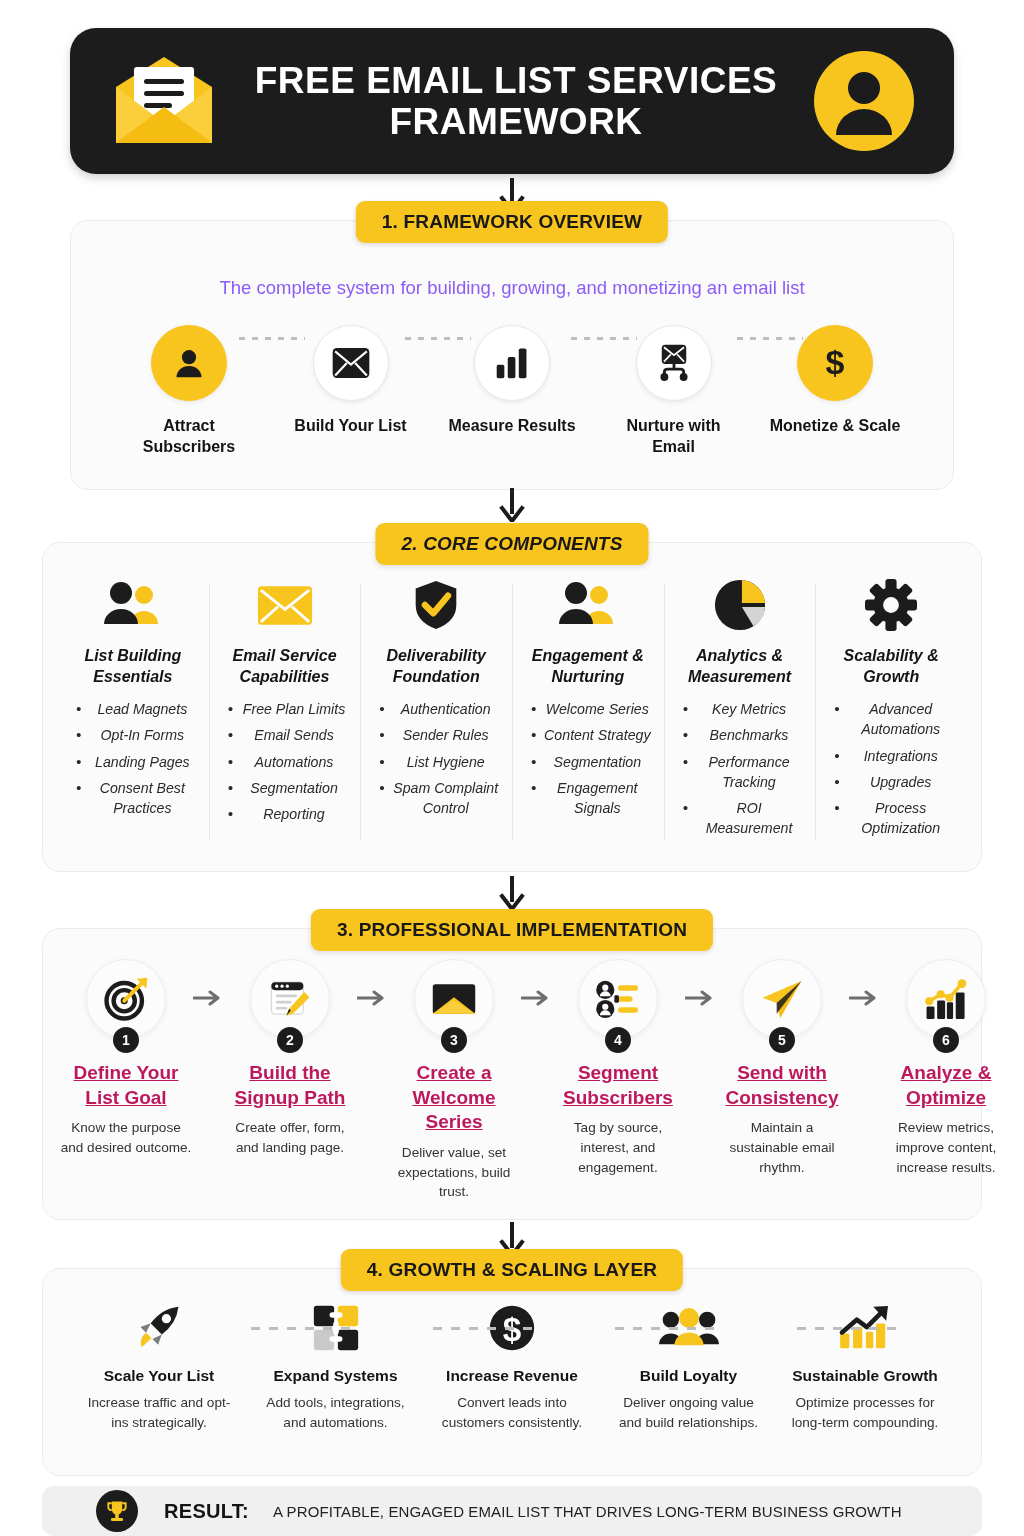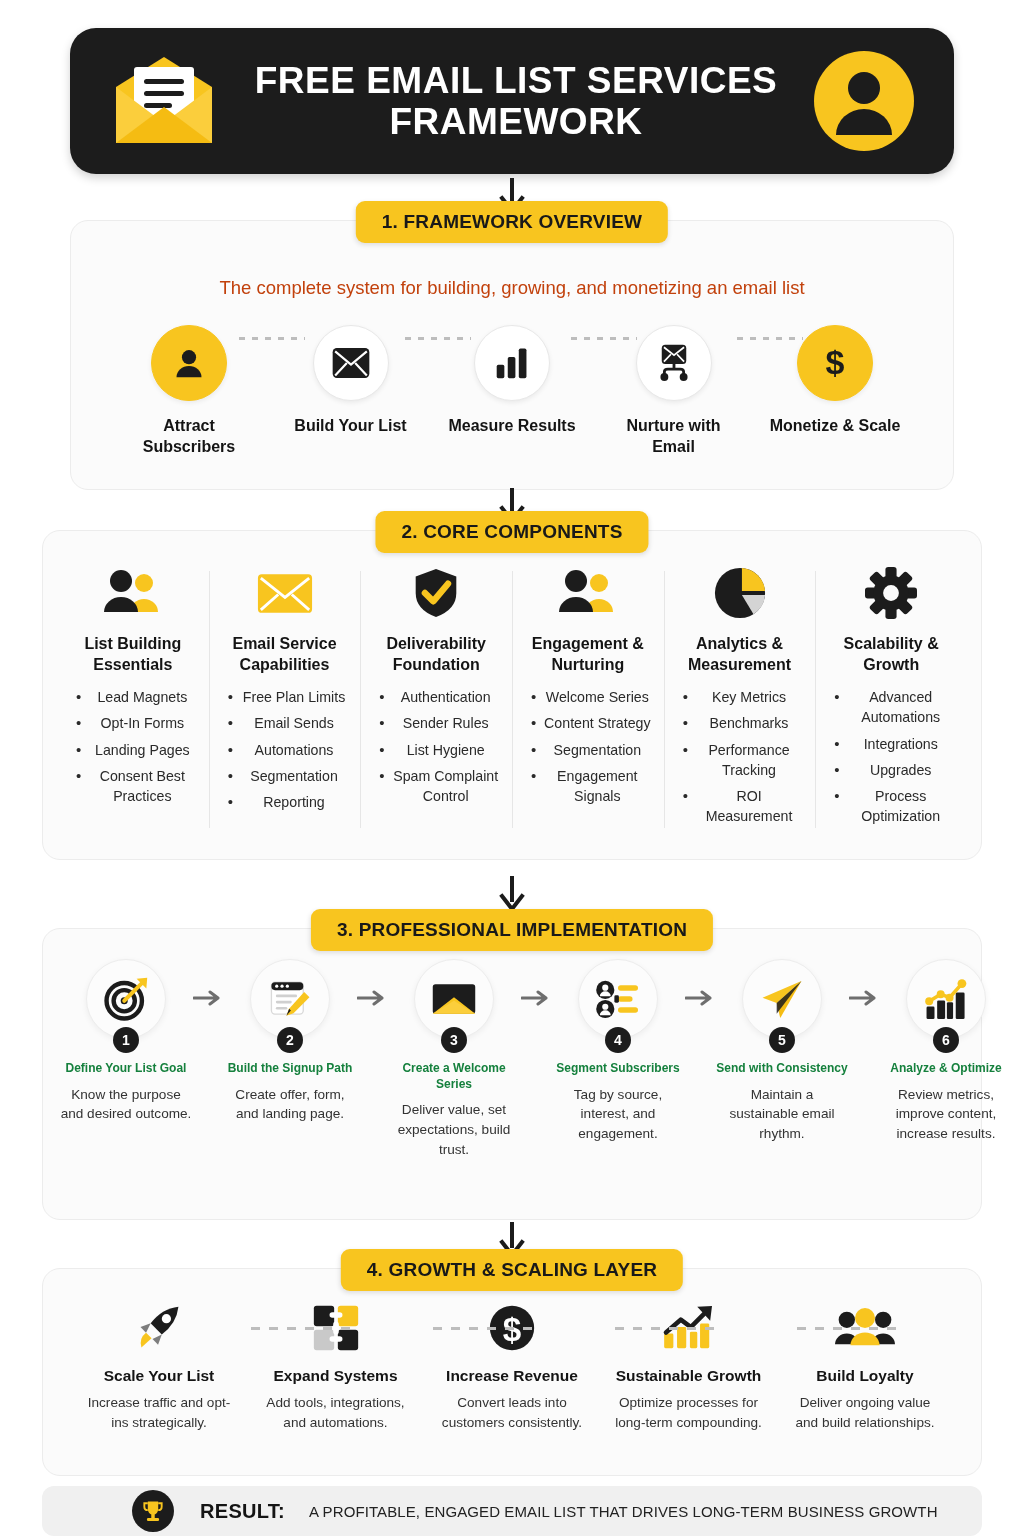--- a/index.html
+++ b/index.html
@@ -45,21 +45,21 @@
     position: absolute; top: -20px; left: 50%; transform: translateX(-50%);
     background: #f8c51f; color: #191919;
     font-weight: bold; font-size: 19px; letter-spacing: .2px;
     padding: 10px 26px; border-radius: 9px; white-space: nowrap;
     box-shadow: 0 2px 5px rgba(0,0,0,.12);
   }
 
   
   .s1 { top: 220px; height: 270px; }
   .s1-sub {
-    text-align: center; font-size: 18.5px; color: #c2410c;
+    text-align: center; font-size: 18.5px; color: #8b5cf6;
     margin-top: 56px;
   }
   .s1-row {
     display: flex; align-items: flex-start; justify-content: space-between;
     padding: 26px 52px 0 52px; position: relative;
   }
   .s1-item { width: 132px; text-align: center; position: relative; }
   .circ {
     width: 76px; height: 76px; border-radius: 50%;
     background: #ffffff; border: 1px solid #e8e8e8;
@@ -69,21 +69,21 @@
   }
   .circ.filled { background: #f8c51f; border-color: #f8c51f; }
   .s1-label { font-size: 16px; font-weight: bold; color: #141414; line-height: 1.32; }
   .dots {
     position: absolute; top: 38px; height: 3px;
     background-image: linear-gradient(to right,#bdbdbd 0 6px, transparent 6px 13px);
     background-size: 13px 3px; background-repeat: repeat-x;
   }
 
   
-  .s2 { top: 530px; height: 330px; }
+  .s2 { top: 542px; height: 330px; font-style: italic; }
   .s2-row { display: flex; padding: 34px 14px 0 14px; }
   .s2-col {
     flex: 1; padding: 0 13px; position: relative; text-align: center;
   }
   .s2-col + .s2-col::before {
     content: ""; position: absolute; left: 0; top: 6px; bottom: 4px;
     width: 1px; background: #e6e6e6;
   }
   .s2-ico { height: 56px; display: flex; align-items: center; justify-content: center; margin-bottom: 12px; }
   .s2-title { font-size: 16px; font-weight: bold; color: #141414; line-height: 1.32; margin-bottom: 12px; }
@@ -105,21 +105,21 @@
     background: #fcfcfc; border: 1px solid #ededed;
     margin: 0 auto; display: flex; align-items: center; justify-content: center;
     box-shadow: 0 2px 6px rgba(0,0,0,.06);
   }
   .s3-num {
     width: 26px; height: 26px; border-radius: 50%; background: #1c1c1c;
     color: #fff; font-size: 14px; font-weight: bold;
     display: flex; align-items: center; justify-content: center;
     margin: -12px auto 8px auto; position: relative; z-index: 2;
   }
-  .s3-title { font-size: 12px; font-weight: bold; color: #15803d; line-height: 1.3; margin-bottom: 8px; }
+  .s3-title { font-size: 19px; font-weight: bold; color: #be185d; line-height: 1.3; margin-bottom: 8px; text-decoration: underline; }
   .s3-desc { font-size: 13.6px; color: #333; line-height: 1.45; }
   .s3-arrow { flex: 1; display: flex; align-items: center; justify-content: center; padding-top: 30px; }
   .s3-arrow svg { width: 30px; height: 18px; }
 
   
   .s4 { top: 1268px; height: 208px; }
   .s4-row { display: flex; align-items: flex-start; justify-content: space-between; padding: 30px 40px 0 40px; position: relative; }
   .s4-item { width: 152px; text-align: center; }
   .s4-ico { height: 58px; display: flex; align-items: center; justify-content: center; margin-bottom: 10px; }
   .s4-title { font-size: 15.5px; font-weight: bold; color: #141414; margin-bottom: 8px; }
@@ -127,21 +127,21 @@
   .s4-dots {
     position: absolute; top: 58px; height: 3px;
     background-image: linear-gradient(to right,#bdbdbd 0 9px, transparent 9px 18px);
     background-size: 18px 3px; background-repeat: repeat-x;
   }
 
   
   .result {
     position: absolute; left: 42px; top: 1486px; width: 940px; height: 50px;
     background: #f0f0f0; border-radius: 12px;
-    display: flex; align-items: center; padding-left: 90px;
+    display: flex; align-items: center; padding-left: 54px;
   }
   .trophy-badge {
     width: 42px; height: 42px; border-radius: 50%; background: #1c1c1c;
     display: flex; align-items: center; justify-content: center; flex: none;
   }
   .result-label { font-size: 20px; font-weight: bold; color: #141414; margin-left: 26px; letter-spacing: .3px; }
   .result-text { font-size: 15px; color: #222; margin-left: 24px; letter-spacing: .1px; }
 </style>
 </head>
 <body>
@@ -557,46 +557,46 @@
             <circle cx="26" cy="26" r="24" fill="#1c1c1c"></circle>
             <text x="26" y="40" font-family="Liberation Sans, sans-serif" font-size="36" font-weight="bold" fill="#ffffff" text-anchor="middle">$</text>
           </svg>
         </div>
         <div class="s4-title">Increase Revenue</div>
         <div class="s4-desc">Convert leads into customers consistently.</div>
       </div>
 
       <div class="s4-item">
         <div class="s4-ico">
+          <svg viewBox="0 0 66 44" width="60" height="42">
+            <circle cx="13" cy="13" r="9" fill="#1c1c1c"></circle>
+            <path d="M0 40 a13 12 0 0 1 26 0 Z" fill="#1c1c1c"></path>
+            <circle cx="53" cy="13" r="9" fill="#1c1c1c"></circle>
+            <path d="M40 40 a13 12 0 0 1 26 0 Z" fill="#1c1c1c"></path>
+            <circle cx="33" cy="11" r="11" fill="#f8c51f"></circle>
+            <path d="M17 41 a16 14 0 0 1 32 0 Z" fill="#f8c51f"></path>
+          </svg>
+        </div>
+        <div class="s4-title">Build Loyalty</div>
+        <div class="s4-desc">Deliver ongoing value and build relationships.</div>
+      </div>
+
+      <div class="s4-item">
+        <div class="s4-ico">
           <svg viewBox="0 0 58 50" width="54" height="46">
             <rect x="2" y="31" width="10" height="16" rx="1.5" fill="#f8c51f"></rect>
             <rect x="16" y="24" width="10" height="23" rx="1.5" fill="#f8c51f"></rect>
             <rect x="30" y="29" width="8" height="18" rx="1.5" fill="#f8c51f"></rect>
             <rect x="41" y="20" width="10" height="27" rx="1.5" fill="#f8c51f"></rect>
             <path d="M4 30 L20 16 L31 24 L50 5" stroke="#1c1c1c" stroke-width="5" fill="none" stroke-linecap="round" stroke-linejoin="round"></path>
             <path d="M38 2 L54 1 L52 17 Z" fill="#1c1c1c"></path>
           </svg>
         </div>
         <div class="s4-title">Sustainable Growth</div>
         <div class="s4-desc">Optimize processes for long-term compounding.</div>
-      </div>
-
-      <div class="s4-item">
-        <div class="s4-ico">
-          <svg viewBox="0 0 66 44" width="60" height="42">
-            <circle cx="13" cy="13" r="9" fill="#1c1c1c"></circle>
-            <path d="M0 40 a13 12 0 0 1 26 0 Z" fill="#1c1c1c"></path>
-            <circle cx="53" cy="13" r="9" fill="#1c1c1c"></circle>
-            <path d="M40 40 a13 12 0 0 1 26 0 Z" fill="#1c1c1c"></path>
-            <circle cx="33" cy="11" r="11" fill="#f8c51f"></circle>
-            <path d="M17 41 a16 14 0 0 1 32 0 Z" fill="#f8c51f"></path>
-          </svg>
-        </div>
-        <div class="s4-title">Build Loyalty</div>
-        <div class="s4-desc">Deliver ongoing value and build relationships.</div>
       </div>
     </div>
   </div>
 
   <div class="result">
     <span class="trophy-badge">
       <svg viewBox="0 0 30 30" width="26" height="26">
         <path d="M9 4 L21 4 L21 12 Q21 19 15 19 Q9 19 9 12 Z" fill="#f8c51f"></path>
         <path d="M9 6 L5 6 L5 10 Q5 14 9 14" stroke="#f8c51f" stroke-width="2.2" fill="none"></path>
         <path d="M21 6 L25 6 L25 10 Q25 14 21 14" stroke="#f8c51f" stroke-width="2.2" fill="none"></path>

